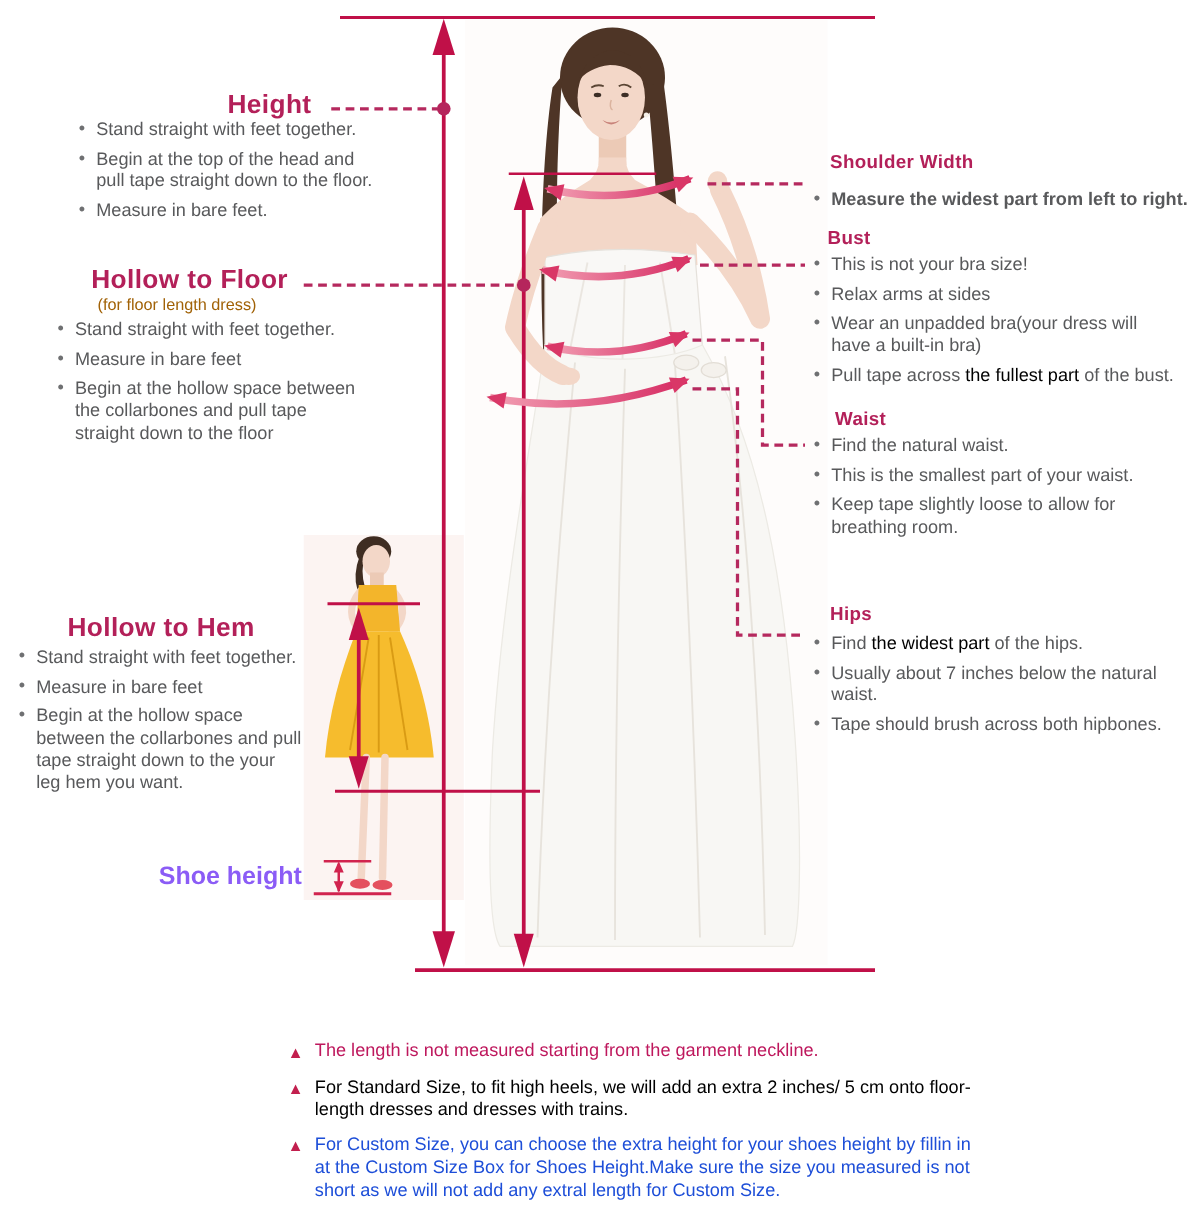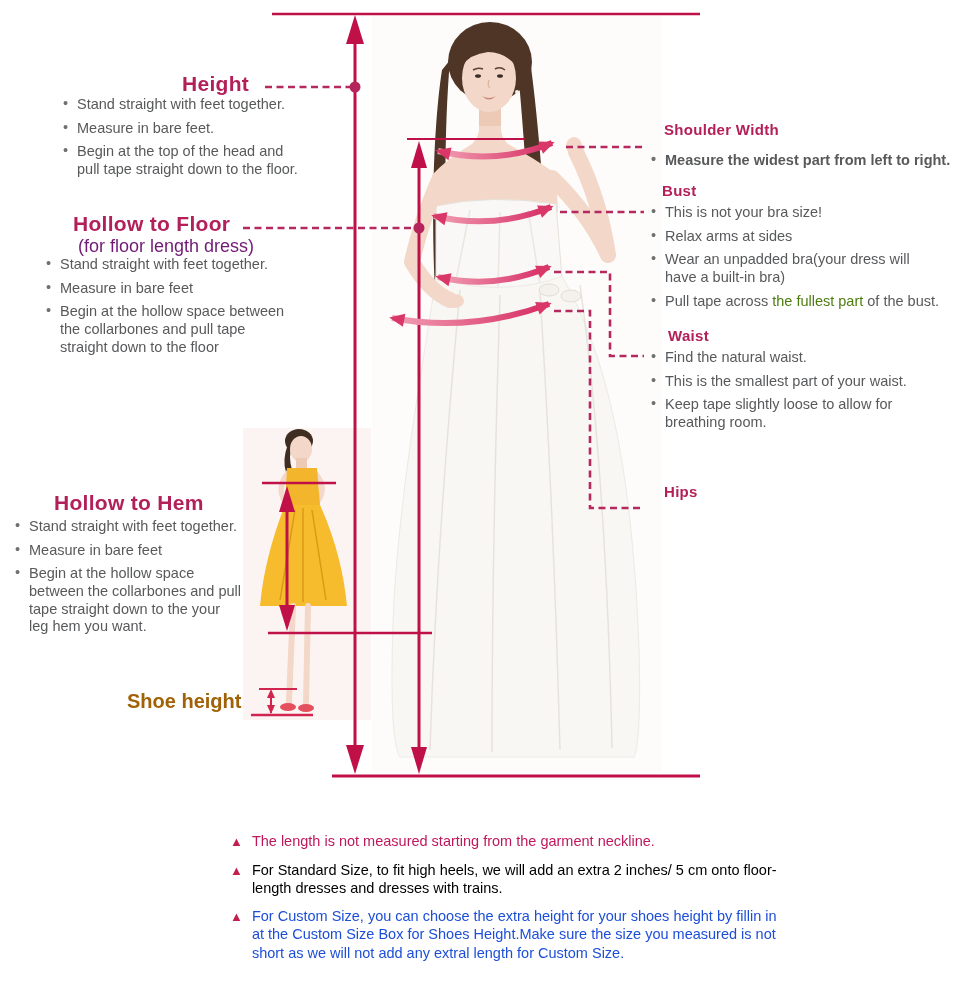--- a/index.html
+++ b/index.html
@@ -4,30 +4,30 @@
 <style>
   html,body { margin:0; padding:0; background:#fff; }
   .page {
     position:relative; width:960px; height:983px; background:#ffffff;
     font-family:"Liberation Sans", sans-serif; overflow:hidden;padding-left:24px;
   }
   svg.layer { position:absolute; left:0; top:0; }
 
   .sec-title { position:absolute; font-weight:bold; color:#b32059; font-size:21px; letter-spacing:.3px; }
   .sec-title.right-col { font-size:15px; }
-  .sec-sub { position:absolute; color:#701a75; font-size:18px; }
+  .sec-sub { position:absolute; color:#a16207; font-size:13px; }
 
   .bullets { position:absolute; margin:0; padding:0; list-style:none;
              color:#58595b; font-size:14.5px; line-height:1.22; }
   .bullets li { position:relative; padding-left:15px; margin-bottom:6px; }
   .bullets li::before { content:"•"; position:absolute; left:1px; top:-1px; color:#6f7072; }
-  .hl { color:#4d7c0f; }
+  .hl { color:#000000; }
   .nowrap { white-space:nowrap; }
 
-  .shoe-label { position:absolute; left:127px; top:690px; font-weight:bold; color:#a16207; font-size:20px; }
+  .shoe-label { position:absolute; left:127px; top:690px; font-weight:bold; color:#8b5cf6; font-size:20px; }
 
   .notes { position:absolute; left:230px; top:832px; width:555px; font-size:14.5px; line-height:1.28; }
   .note { display:flex; gap:9px; margin-bottom:9px; }
   .note .tri { color:#c21f4e; font-size:13px; line-height:1.5; flex:0 0 auto; }
   .note--1 .txt { color:#be185d; }
   .note--2 .txt { color:#000000; }
   .note--3 .txt { color:#1d4ed8; }
 </style>
 </head>
 <body>
@@ -139,22 +139,22 @@
       <path d="M554 272 H 610 V 356 H 644"></path>
       <path d="M554 311 H 590 V 508 H 644"></path>
     </g>
     <circle cx="355" cy="87" r="5.5" fill="#b5255c"></circle>
     <circle cx="419" cy="228" r="5.5" fill="#b5255c"></circle>
   </svg>
 
   <div class="sec-title" style="left:182px; top:72px;">Height</div>
   <ul class="bullets" style="left:62px; top:96px; width:245px;">
     <li>Stand straight with feet together.</li>
+    <li>Begin at the top of the head and pull tape straight down to the floor.</li>
     <li>Measure in bare feet.</li>
-    <li>Begin at the top of the head and pull tape straight down to the floor.</li>
   </ul>
 
   <div class="sec-title" style="left:73px; top:212px;">Hollow to Floor</div>
   <div class="sec-sub" style="left:78px; top:236px;">(for floor length dress)</div>
   <ul class="bullets" style="left:45px; top:256px; width:240px;">
     <li>Stand straight with feet together.</li>
     <li>Measure in bare feet</li>
     <li>Begin at the hollow space between the collarbones and pull tape straight down to the floor</li>
   </ul>
 
@@ -181,20 +181,25 @@
   </ul>
 
   <div class="sec-title right-col" style="left:668px; top:327px;">Waist</div>
   <ul class="bullets" style="left:650px; top:349px; width:285px;">
     <li>Find the natural waist.</li>
     <li class="nowrap">This is the smallest part of your waist.</li>
     <li>Keep tape slightly loose to allow for breathing room.</li>
   </ul>
 
   <div class="sec-title right-col" style="left:664px; top:483px;">Hips</div>
+  <ul class="bullets" style="left:650px; top:507px; width:300px;">
+    <li><span>Find </span><span class="hl">the widest part</span><span> of the hips.</span></li>
+    <li>Usually about 7 inches below the natural waist.</li>
+    <li class="nowrap">Tape should brush across both hipbones.</li>
+  </ul>
 
   <div class="notes">
     <div class="note note--1">
       <span class="tri">▲</span>
       <span class="txt">The length is not measured starting from the garment neckline.</span>
     </div>
     <div class="note note--2">
       <span class="tri">▲</span>
       <span class="txt">For Standard Size, to fit high heels, we will add an extra 2 inches/ 5  cm onto floor-length dresses and dresses with trains.</span>
     </div>

